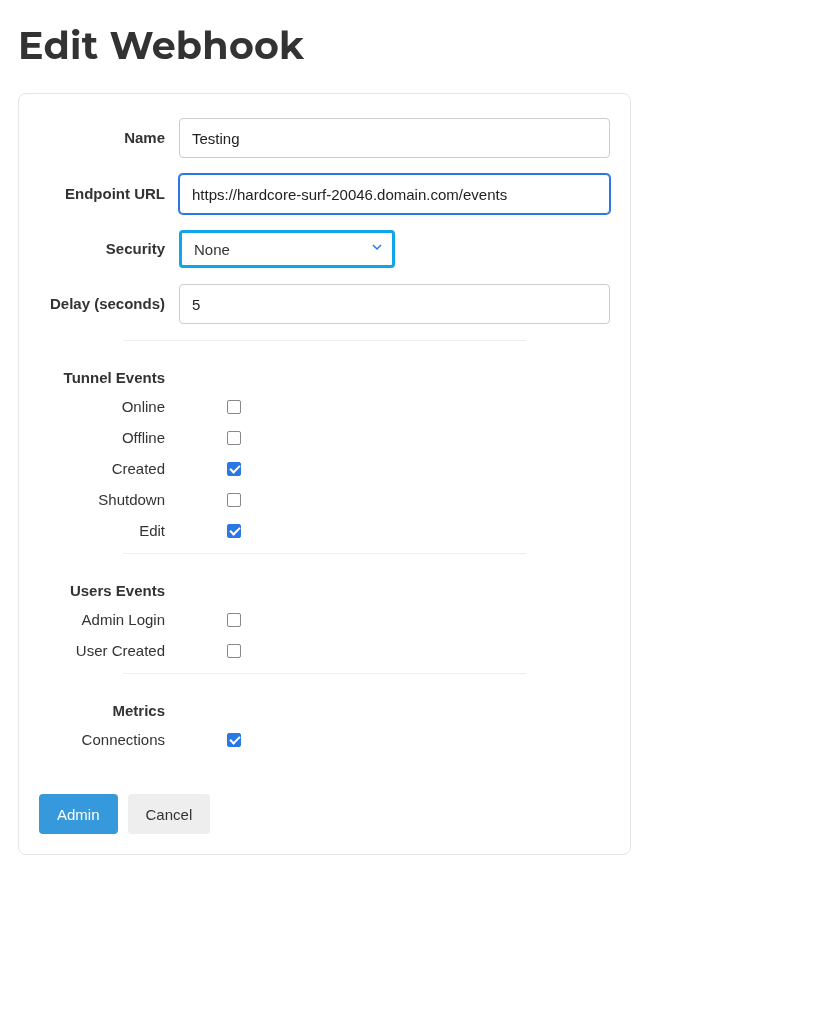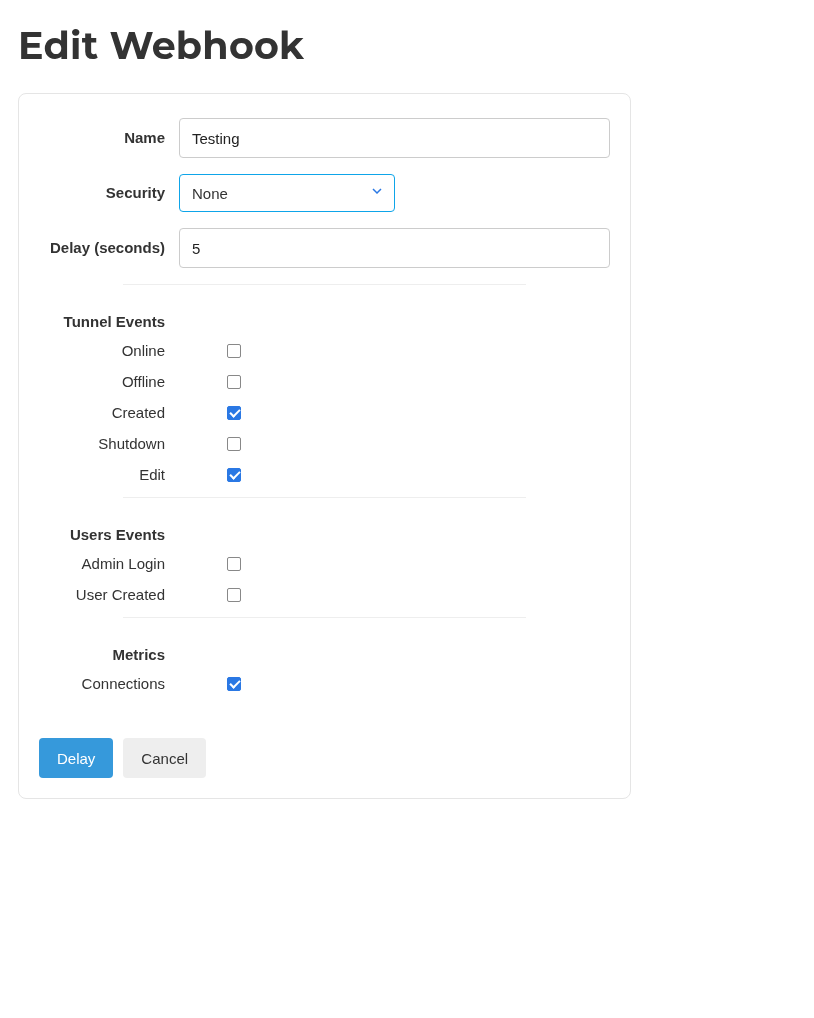--- a/index.html
+++ b/index.html
@@ -60,21 +60,21 @@
     border-color: #2a78e4;
     box-shadow: 0 0 0 1px #2a78e4;
   }
   .select-wrap {
     position: relative;
     width: 216px;
   }
   .select-wrap .select-display {
     width: 100%;
     height: 38px;
-    border: 1px solid #0ea5e9;
+    border: 3px solid #0ea5e9;
     border-radius: 4px;
     padding: 6px 36px 6px 12px;
     font-size: 15px;
     color: #333;
     background: #fff;
     display: flex;
     align-items: center;
     cursor: pointer;
   }
   .select-wrap .chevron {
@@ -191,20 +191,26 @@
 
   <div class="card">
 
     <div class="form-row">
       <div class="label-col">Name</div>
       <div class="input-col">
         <input type="text" class="text-input" value="Testing" style="">
       </div>
     </div>
 
+    <div class="form-row">
+      <div class="label-col">Endpoint URL</div>
+      <div class="input-col">
+        <input type="text" class="text-input focused" value="https://hardcore-surf-20046.domain.com/events" style="">
+      </div>
+    </div>
 
     <div class="form-row">
       <div class="label-col">Security</div>
       <div class="input-col">
         <div class="select-wrap">
           <div class="select-display">
             <span>None</span>
           </div>
           <span class="chevron">
             <svg viewBox="0 0 24 24">
@@ -289,18 +295,18 @@
     <div id="metrics-items">
         <div class="event-row">
           <div class="ev-label">Connections</div>
           <div class="ev-check">
             <input type="checkbox" class="chk" checked="" style="">
           </div>
         </div>
       </div>
 
     <div class="actions">
-      <button class="btn btn-primary">Delay</button>
+      <button class="btn btn-primary">Admin</button>
       <button class="btn btn-secondary">Cancel</button>
     </div>
 
   </div>
 </div>
 
 </body></html>

